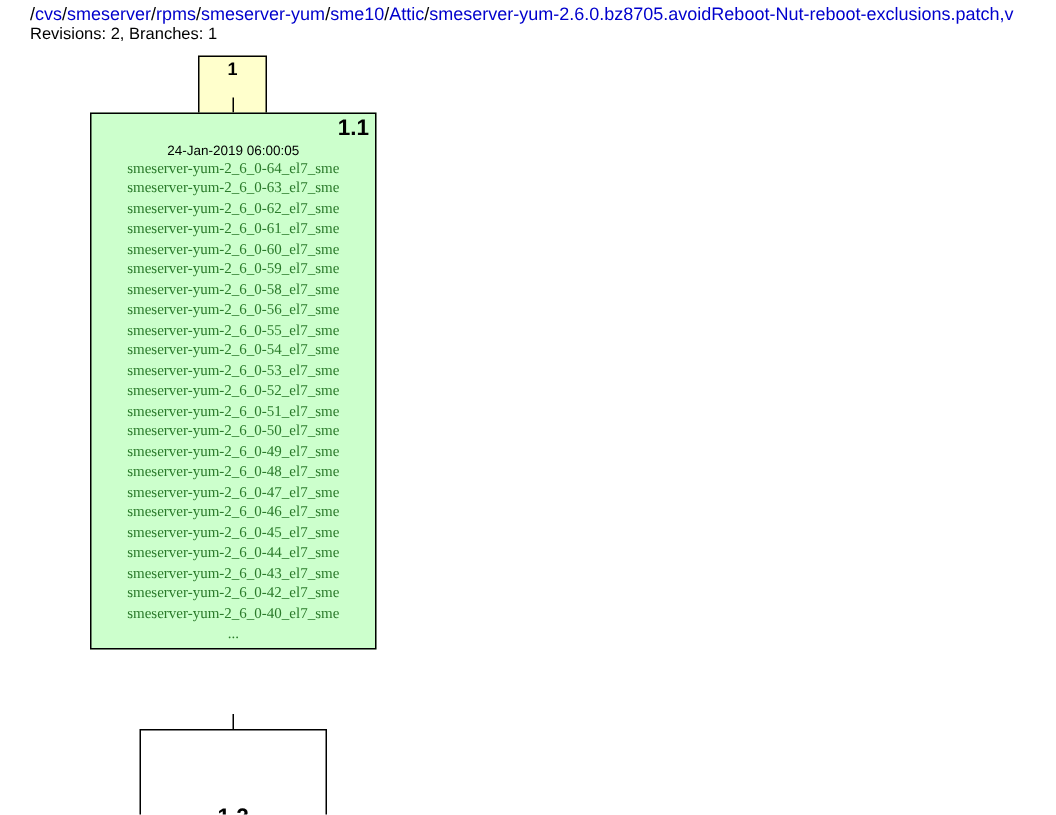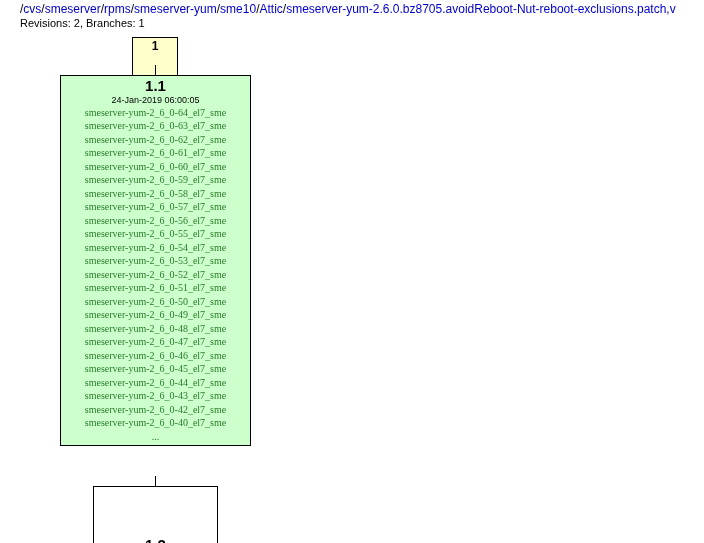--- a/index.html
+++ b/index.html
@@ -57,20 +57,21 @@
     background: #ccffcc;
     border: 1px solid #000;
     text-align: center;
     padding: 2px 4px 2px 4px;
     box-sizing: border-box;
   }
   .node-large .rev {
     font-weight: bold;
     font-size: 15px;
     line-height: 1.1;
+    text-align: right;
   }
   .node-large .date {
     font-size: 9px;
     color: #000;
     margin-bottom: 1px;
   }
   .node-large .tag {
     font-size: 10px;
     color: #2a7a2a;
     font-family: Liberation Serif, serif;
@@ -129,21 +130,20 @@
     <div class="rev">1.1</div>
     <div class="date">24-Jan-2019 06:00:05</div>
 
   <div class="tag">smeserver-yum-2_6_0-64_el7_sme</div>
       <div class="tag">smeserver-yum-2_6_0-63_el7_sme</div>
       <div class="tag">smeserver-yum-2_6_0-62_el7_sme</div>
       <div class="tag">smeserver-yum-2_6_0-61_el7_sme</div>
       <div class="tag">smeserver-yum-2_6_0-60_el7_sme</div>
       <div class="tag">smeserver-yum-2_6_0-59_el7_sme</div>
       <div class="tag">smeserver-yum-2_6_0-58_el7_sme</div>
-      <div class="tag">smeserver-yum-2_6_0-57_el7_sme</div>
       <div class="tag">smeserver-yum-2_6_0-56_el7_sme</div>
       <div class="tag">smeserver-yum-2_6_0-55_el7_sme</div>
       <div class="tag">smeserver-yum-2_6_0-54_el7_sme</div>
       <div class="tag">smeserver-yum-2_6_0-53_el7_sme</div>
       <div class="tag">smeserver-yum-2_6_0-52_el7_sme</div>
       <div class="tag">smeserver-yum-2_6_0-51_el7_sme</div>
       <div class="tag">smeserver-yum-2_6_0-50_el7_sme</div>
       <div class="tag">smeserver-yum-2_6_0-49_el7_sme</div>
       <div class="tag">smeserver-yum-2_6_0-48_el7_sme</div>
       <div class="tag">smeserver-yum-2_6_0-47_el7_sme</div>

